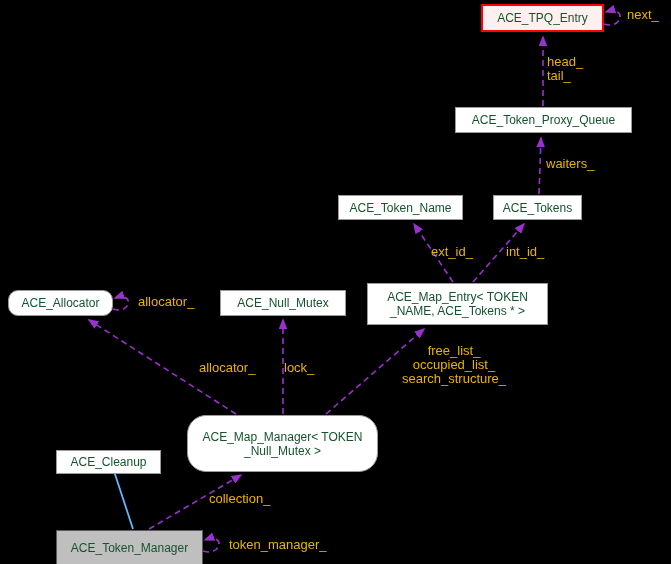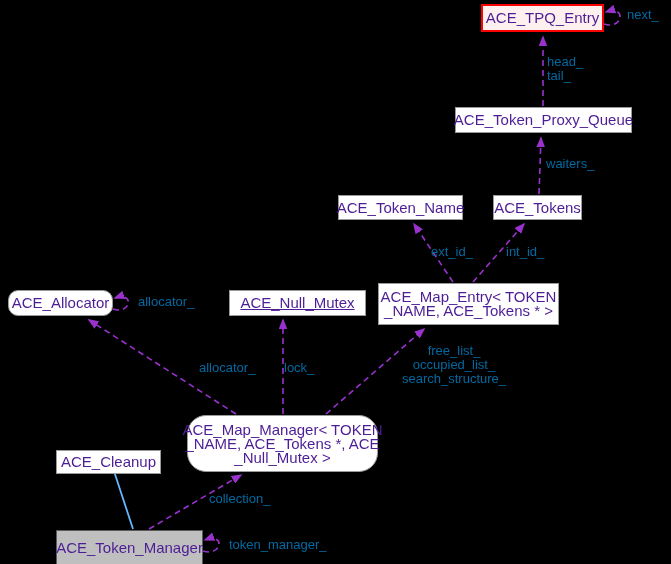--- a/index.html
+++ b/index.html
@@ -15,42 +15,42 @@
   }
   .edge-layer {
     position: absolute; left: 0; top: 0;
     width: 671px; height: 564px;
   }
   .node {
     position: absolute;
     box-sizing: border-box;
     background: #ffffff;
     border: 1px solid #9a9a9a;
-    color: #4c1d95;
-    font-size: 15px;
+    color: #14532d;
+    font-size: 12px;
     line-height: 14px;
     display: flex;
     flex-direction: column;
     align-items: center;
     justify-content: center;
     text-align: center;
     white-space: nowrap;
     cursor: pointer;
   }
   .node.focus {
     border: 2px solid #ff0000;
     background: #fff0f0;
   }
   .node.main {
     background: #bfbfbf;
     border: 1px solid #5a5a5a;
   }
   .elabel {
     position: absolute;
-    color: #0369a1;
+    color: #eab308;
     font-size: 13px;
     line-height: 14px;
     white-space: nowrap;
   }
   .elabel.center { text-align: center; }
   path.dep {
     fill: none;
     stroke: #9932cc;
     stroke-width: 1.6;
     stroke-dasharray: 6 4;
@@ -99,36 +99,35 @@
   </div>
 
   <div class="node" style="left:338px; top:195px; width:125px; height:25px;">
     <span>ACE_Token_Name</span>
   </div>
 
   <div class="node" style="left:493px; top:195px; width:89px; height:25px;">
     <span>ACE_Tokens</span>
   </div>
 
-  <div class="node" style="left:378px; top:283px; width:181px; height:42px;">
+  <div class="node" style="left:367px; top:283px; width:181px; height:42px;">
     <span>ACE_Map_Entry&lt; TOKEN</span>
     <span>_NAME, ACE_Tokens * &gt;</span>
   </div>
 
   <div class="node" style="left:8px; top:290px; width:105px; height:26px;border-radius:10px;">
     <span>ACE_Allocator</span>
   </div>
 
-  <div class="node" style="left:229px; top:290px; width:137px; height:26px;text-decoration:underline;">
+  <div class="node" style="left:220px; top:290px; width:126px; height:26px;">
     <span>ACE_Null_Mutex</span>
   </div>
 
   <div class="node" style="left:187px; top:415px; width:191px; height:57px;border-radius:19px;">
     <span>ACE_Map_Manager&lt; TOKEN</span>
-    <span>_NAME, ACE_Tokens *, ACE</span>
     <span>_Null_Mutex &gt;</span>
   </div>
 
   <div class="node" style="left:56px; top:430px; width:105px; height:24px;margin-top:20px;">
     <span>ACE_Cleanup</span>
   </div>
 
   <div class="node main" style="left:56px; top:530px; width:147px; height:36px;">
     <span>ACE_Token_Manager</span>
   </div>

